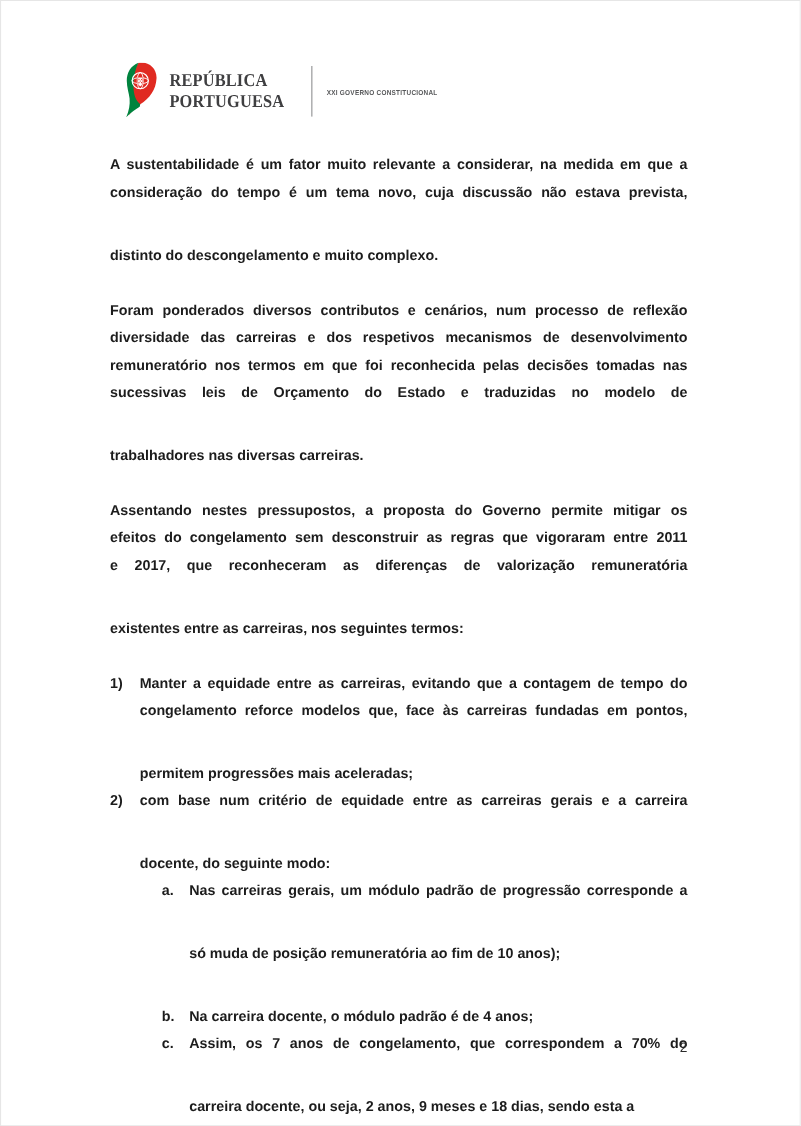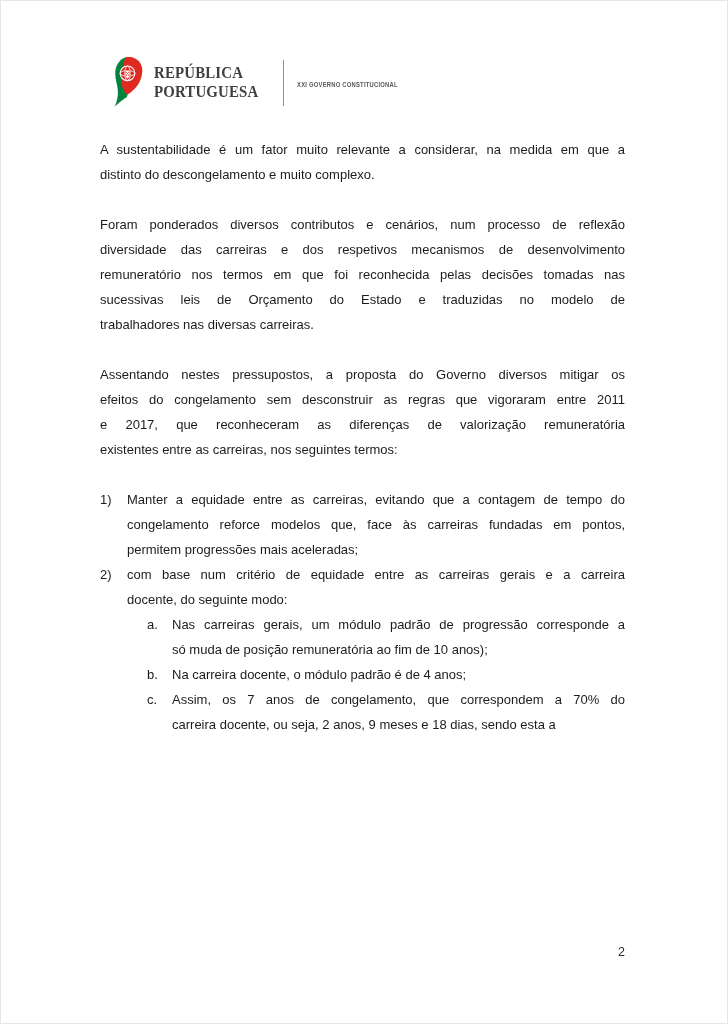--- a/index.html
+++ b/index.html
@@ -34,27 +34,27 @@
     letter-spacing:0.25px;
     transform:scaleX(0.9);transform-origin:left top;
     white-space:nowrap;
   }
 
   
   .doc-body{
     position:absolute;left:100px;top:137px;width:525px;
     font-size:13px;line-height:25px;
   }
-  .block{margin:0 0 25px 0;}
+  .block{margin:0 0 25px 0;font-weight:bold;}
   .block.list-item{margin-bottom:0;position:relative;}
   .block.level1{padding-left:27px;}
   .block.level2{margin-left:47px;padding-left:25px;}
   .marker{position:absolute;left:0;top:0;line-height:25px;}
   .line{text-align:justify;text-align-last:justify;}
-  .line.last{text-align:right;text-align-last:left;}
+  .line.last{text-align:right;text-align-last:left;margin-top:32px;}
 
   
   .footer{
     position:absolute;left:100px;top:944px;width:525px;
     text-align:right;font-size:12.5px;color:#2a2a2a;line-height:16px;
   }
 </style>
 </head>
 <body>
 
@@ -82,31 +82,32 @@
       <div>REPÚBLICA</div>
       <div>PORTUGUESA</div>
     </div>
     <div class="header-divider"></div>
     <div class="header-caption">XXI GOVERNO CONSTITUCIONAL</div>
   </div>
 
   <div class="doc-body">
       <div class="block paragraph">
         <div class="line">A sustentabilidade é um fator muito relevante a considerar, na medida em que a</div>
+        <div class="line">consideração do tempo é um tema novo, cuja discussão não estava prevista,</div>
         <div class="line last">distinto do descongelamento e muito complexo.</div>
       </div>
       <div class="block paragraph">
         <div class="line">Foram ponderados diversos contributos e cenários, num processo de reflexão</div>
         <div class="line">diversidade das carreiras e dos respetivos mecanismos de desenvolvimento</div>
         <div class="line">remuneratório nos termos em que foi reconhecida pelas decisões tomadas nas</div>
         <div class="line">sucessivas leis de Orçamento do Estado e traduzidas no modelo de</div>
         <div class="line last">trabalhadores nas diversas carreiras.</div>
       </div>
       <div class="block paragraph">
-        <div class="line">Assentando nestes pressupostos, a proposta do Governo diversos mitigar os</div>
+        <div class="line">Assentando nestes pressupostos, a proposta do Governo permite mitigar os</div>
         <div class="line">efeitos do congelamento sem desconstruir as regras que vigoraram entre 2011</div>
         <div class="line">e 2017, que reconheceram as diferenças de valorização remuneratória</div>
         <div class="line last">existentes entre as carreiras, nos seguintes termos:</div>
       </div>
       <div class="block list-item level1">
         <span class="marker">1)</span>
         <div class="li-lines">
           <div class="line">Manter a equidade entre as carreiras, evitando que a contagem de tempo do</div>
           <div class="line">congelamento reforce modelos que, face às carreiras fundadas em pontos,</div>
           <div class="line last">permitem progressões mais aceleradas;</div>

